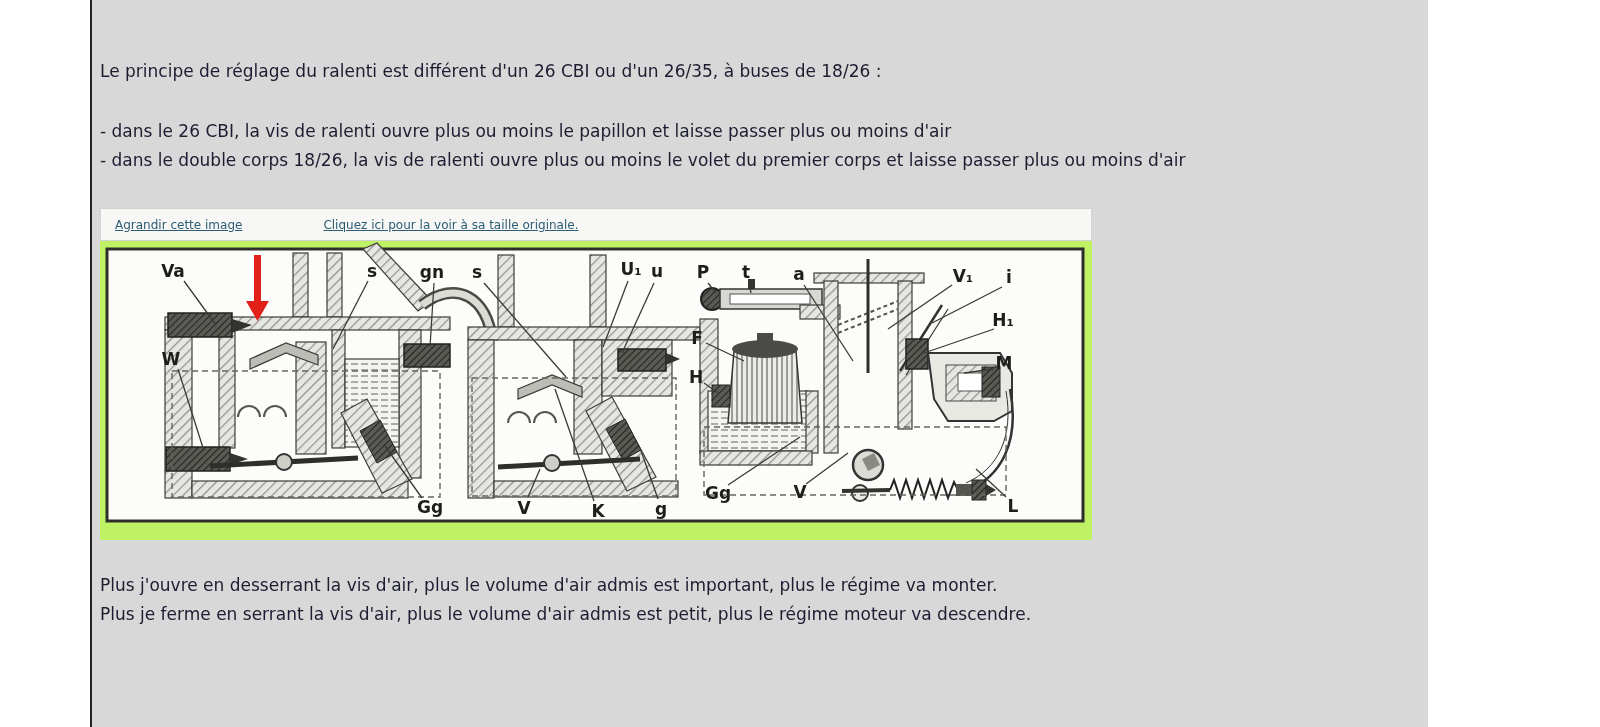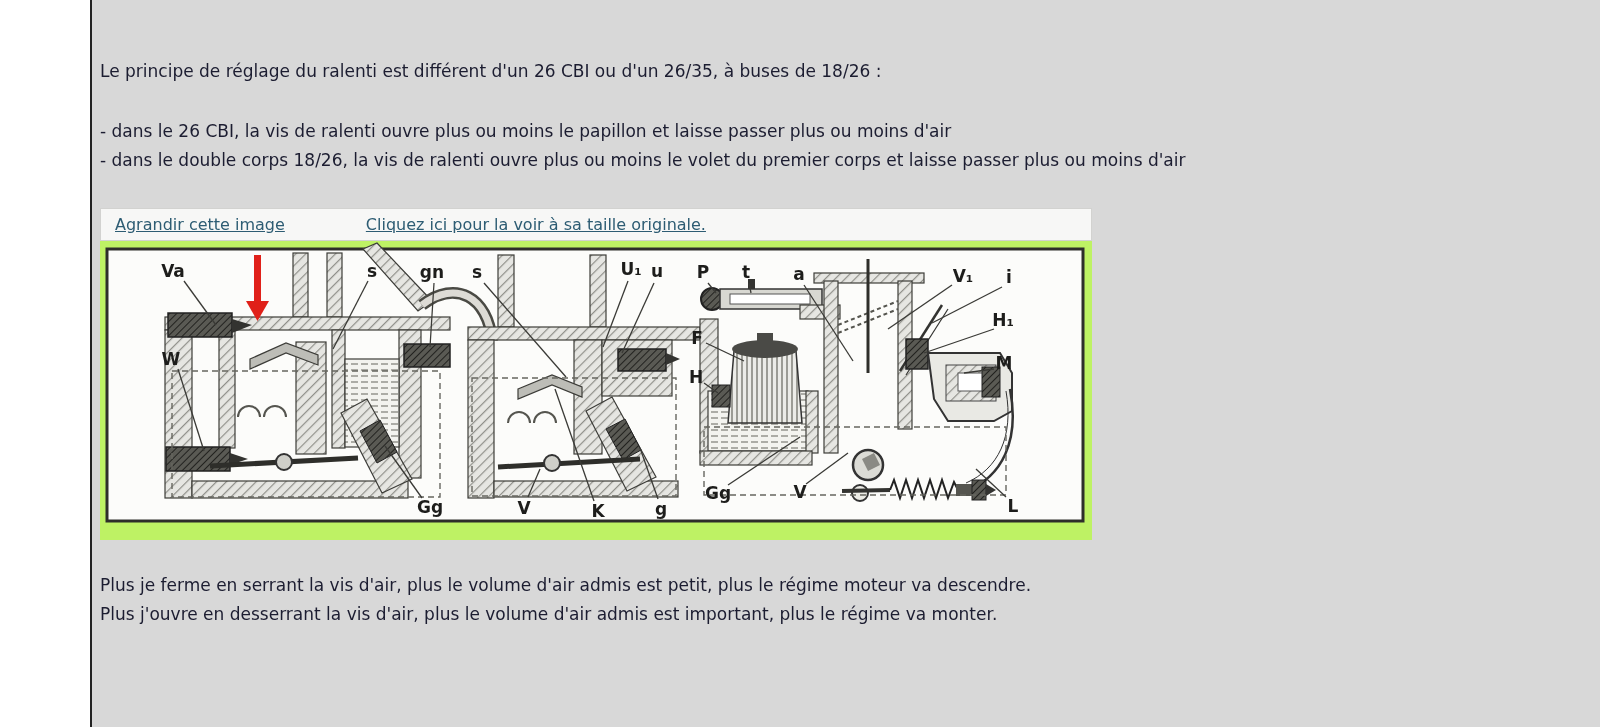--- a/index.html
+++ b/index.html
@@ -5,35 +5,35 @@
   html,body{margin:0;padding:0;}
   body{
     width:1600px;height:727px;overflow:hidden;
     background:#ffffff;
     font-family:"DejaVu Sans","Liberation Sans",sans-serif;
   }
   .stage{position:relative;width:1600px;height:727px;background:#ffffff;}
   .gutter{position:absolute;left:0;top:0;width:90px;height:727px;background:#ffffff;}
   .divider{position:absolute;left:90px;top:0;width:2px;height:727px;background:#232323;}
   .content{
-    position:absolute;left:92px;top:0;width:1508px;height:727px;
+    position:absolute;left:92px;top:0;width:1336px;height:727px;
     background:#d8d8d8;box-sizing:border-box;
     padding:57px 0 0 8px;
     color:#1c1d31;font-size:17px;line-height:29px;
   }
   .para{margin:0;}
   .para.p2{margin-top:31px;}
   .para.p3{margin-top:28px;}
   .imgbar{
     margin-top:33px;width:992px;height:33px;box-sizing:border-box;
     background:#f7f7f6;border:1px solid #d2d2d0;
     display:flex;align-items:center;padding-left:14px;
   }
   .imgbar a{
-    color:#2d5c73;text-decoration:underline;font-size:16px;line-height:16px;cursor:pointer;
+    color:#2d5c73;text-decoration:underline;font-size:12px;line-height:16px;cursor:pointer;
   }
   .imgbar a + a{margin-left:81px;}
   .figure{width:992px;height:299px;background:#bef264;cursor:pointer;}
   .outro{margin-top:31px;}
   svg text{font-family:"DejaVu Sans","Liberation Sans",sans-serif;font-weight:700;font-size:17px;fill:#1d1d1b;}
   svg .leader{stroke:#3a3a36;stroke-width:1.3;}
   svg .wall{stroke:#3c3c38;stroke-width:1.2;}
   svg .dashbox{fill:none;stroke:#66665f;stroke-width:1.4;stroke-dasharray:6,4;}
 </style>
 </head>
@@ -216,17 +216,17 @@
             <text x="903" y="85" text-anchor="middle">H₁</text>
             <line x1="894" y1="128" x2="864" y2="132" class="leader"></line>
             <text x="904" y="128" text-anchor="middle">M</text>
             <line x1="906" y1="256" x2="876" y2="228" class="leader"></line>
             <text x="913" y="271" text-anchor="middle">L</text>
           </g>
       </svg>
     </div>
 
     <div class="para outro">
+      <div>Plus j'ouvre en desserrant la vis d'air, plus le volume d'air admis est important, plus le régime va monter.</div>
       <div>Plus je ferme en serrant la vis d'air, plus le volume d'air admis est petit, plus le régime moteur va descendre.</div>
-      <div>Plus j'ouvre en desserrant la vis d'air, plus le volume d'air admis est important, plus le régime va monter.</div>
     </div>
   </div>
 </div>
 
 </body></html>

